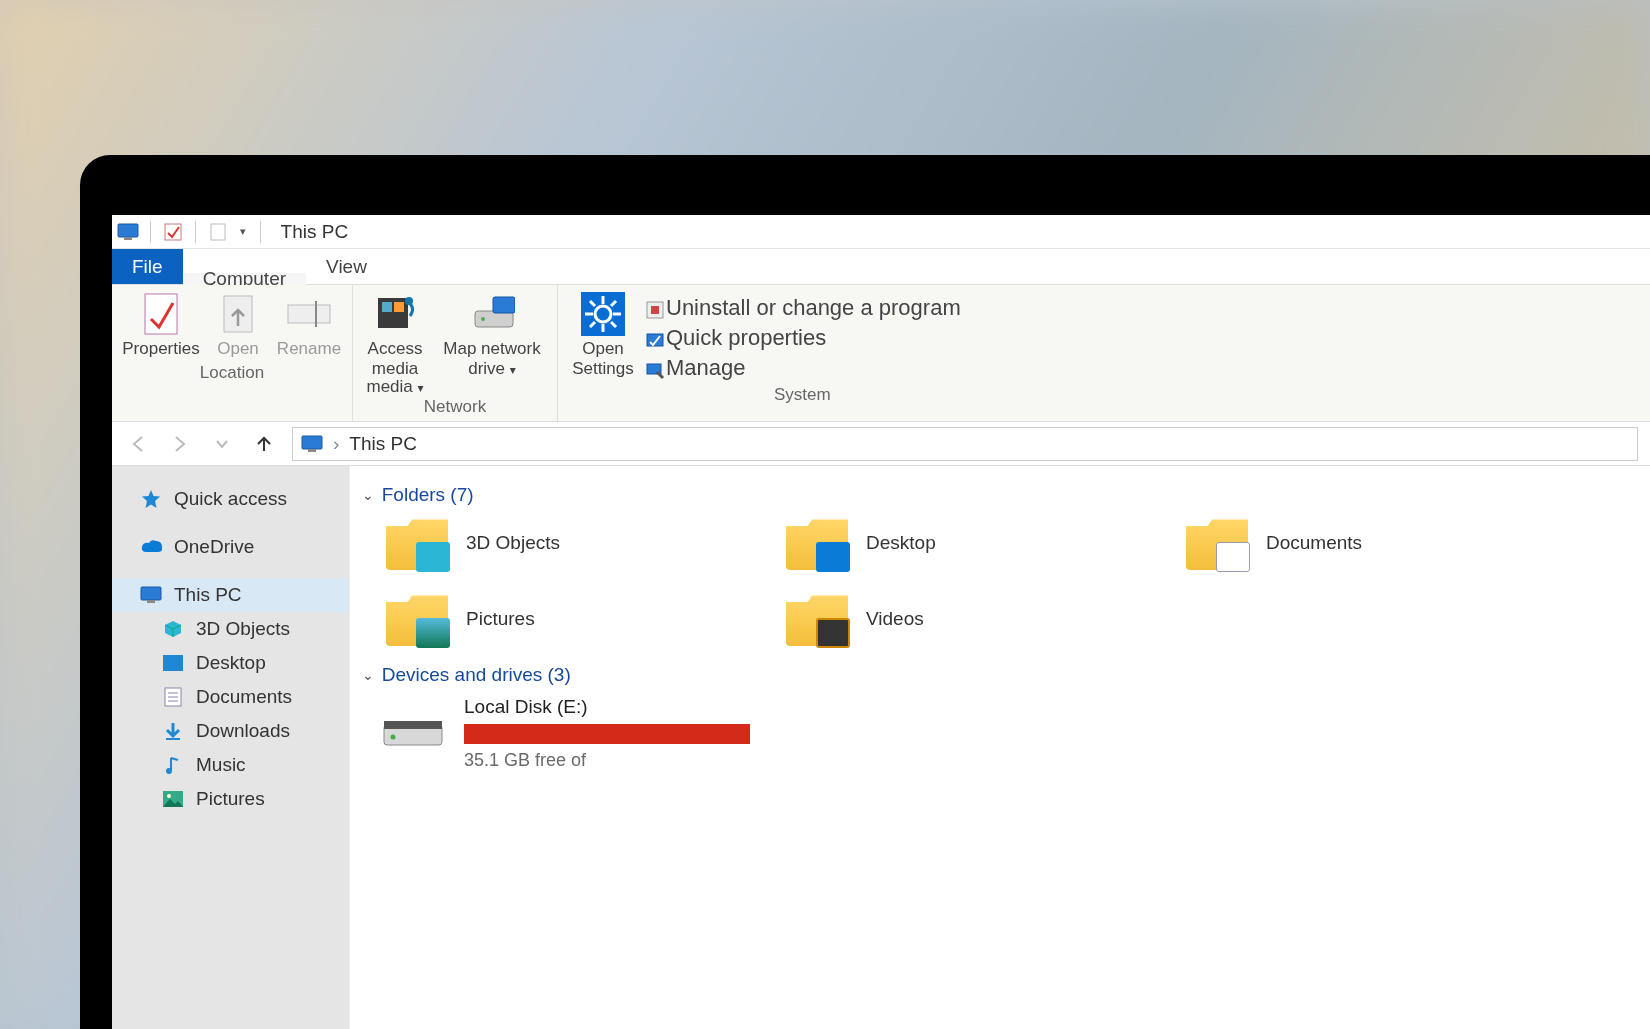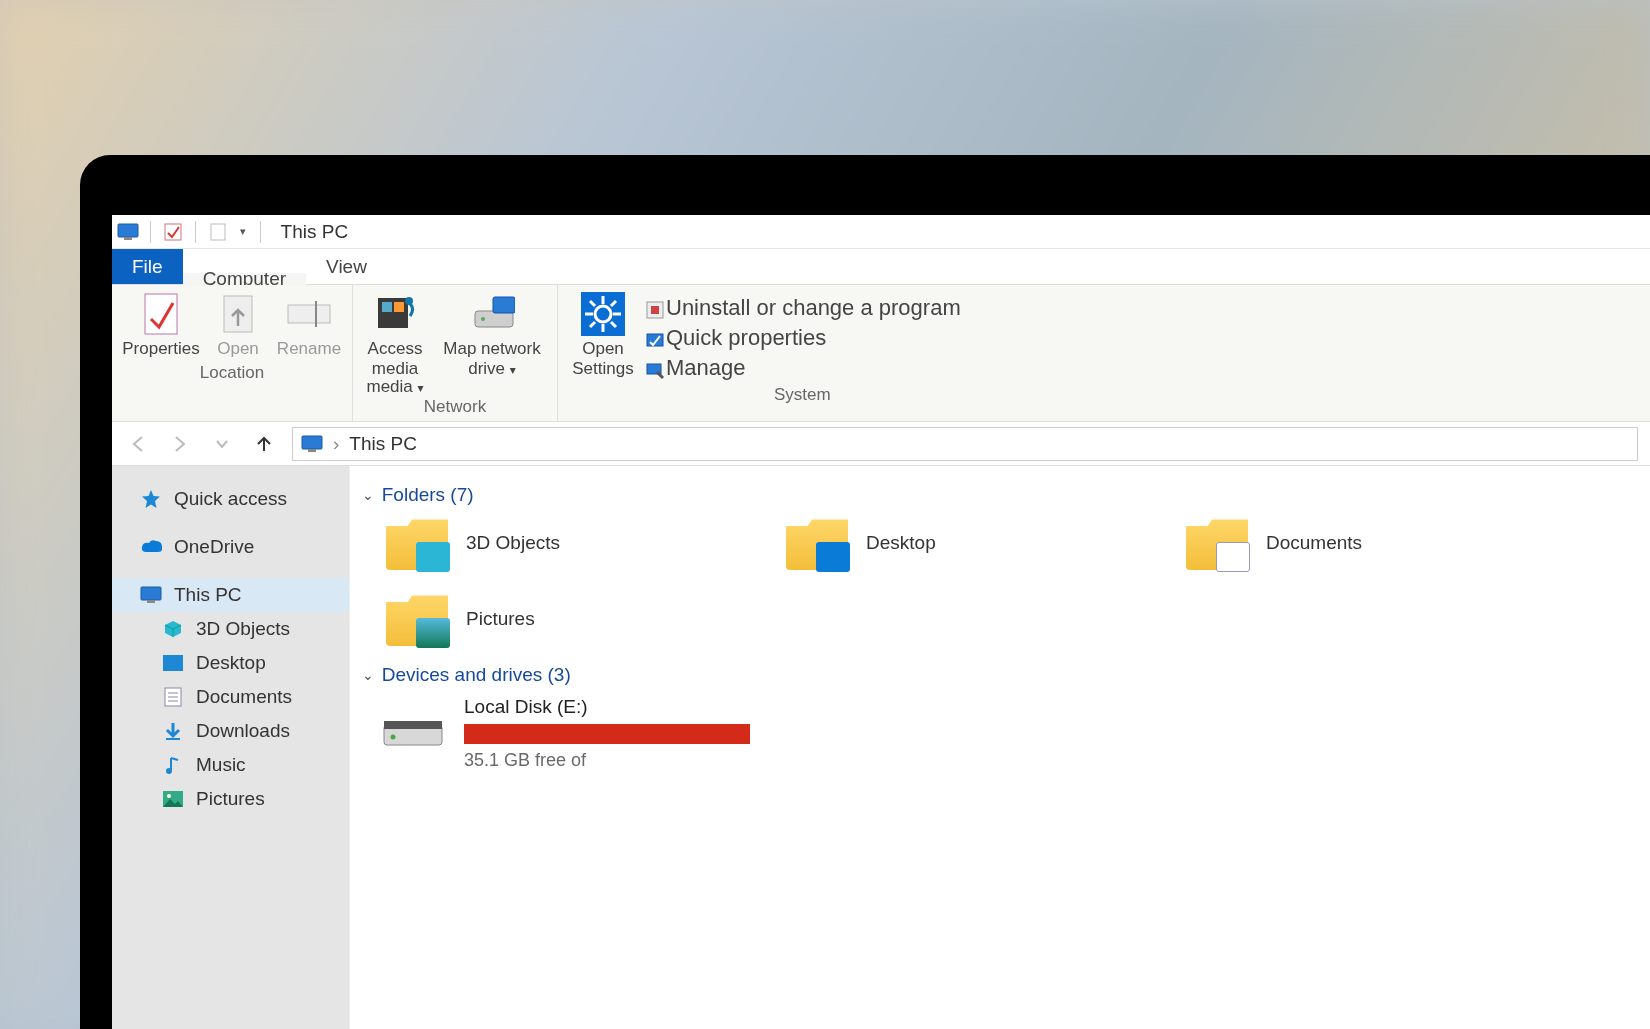--- a/index.html
+++ b/index.html
@@ -401,20 +401,27 @@
               </div>
           <span>Documents</span>
         </div>
         <div class="folder">
           <div class="ficon">
                 <div class="folder-shape"></div>
                 <div class="badge" style="background:linear-gradient(#5bd,#175)"></div>
               </div>
           <span>Pictures</span>
         </div>
+        <div class="folder">
+          <div class="ficon">
+                <div class="folder-shape"></div>
+                <div class="badge" style="background:#333;border:2px solid #c80"></div>
+              </div>
+          <span>Videos</span>
+        </div>
       </div>
 
       <div class="section-hdr">
         <span class="chev">⌄</span>
         <span>Devices and drives (3)</span>
       </div>
       <div class="drives">
         <div class="drive">
           <div class="dicon">
                 <svg width="66" height="50">

